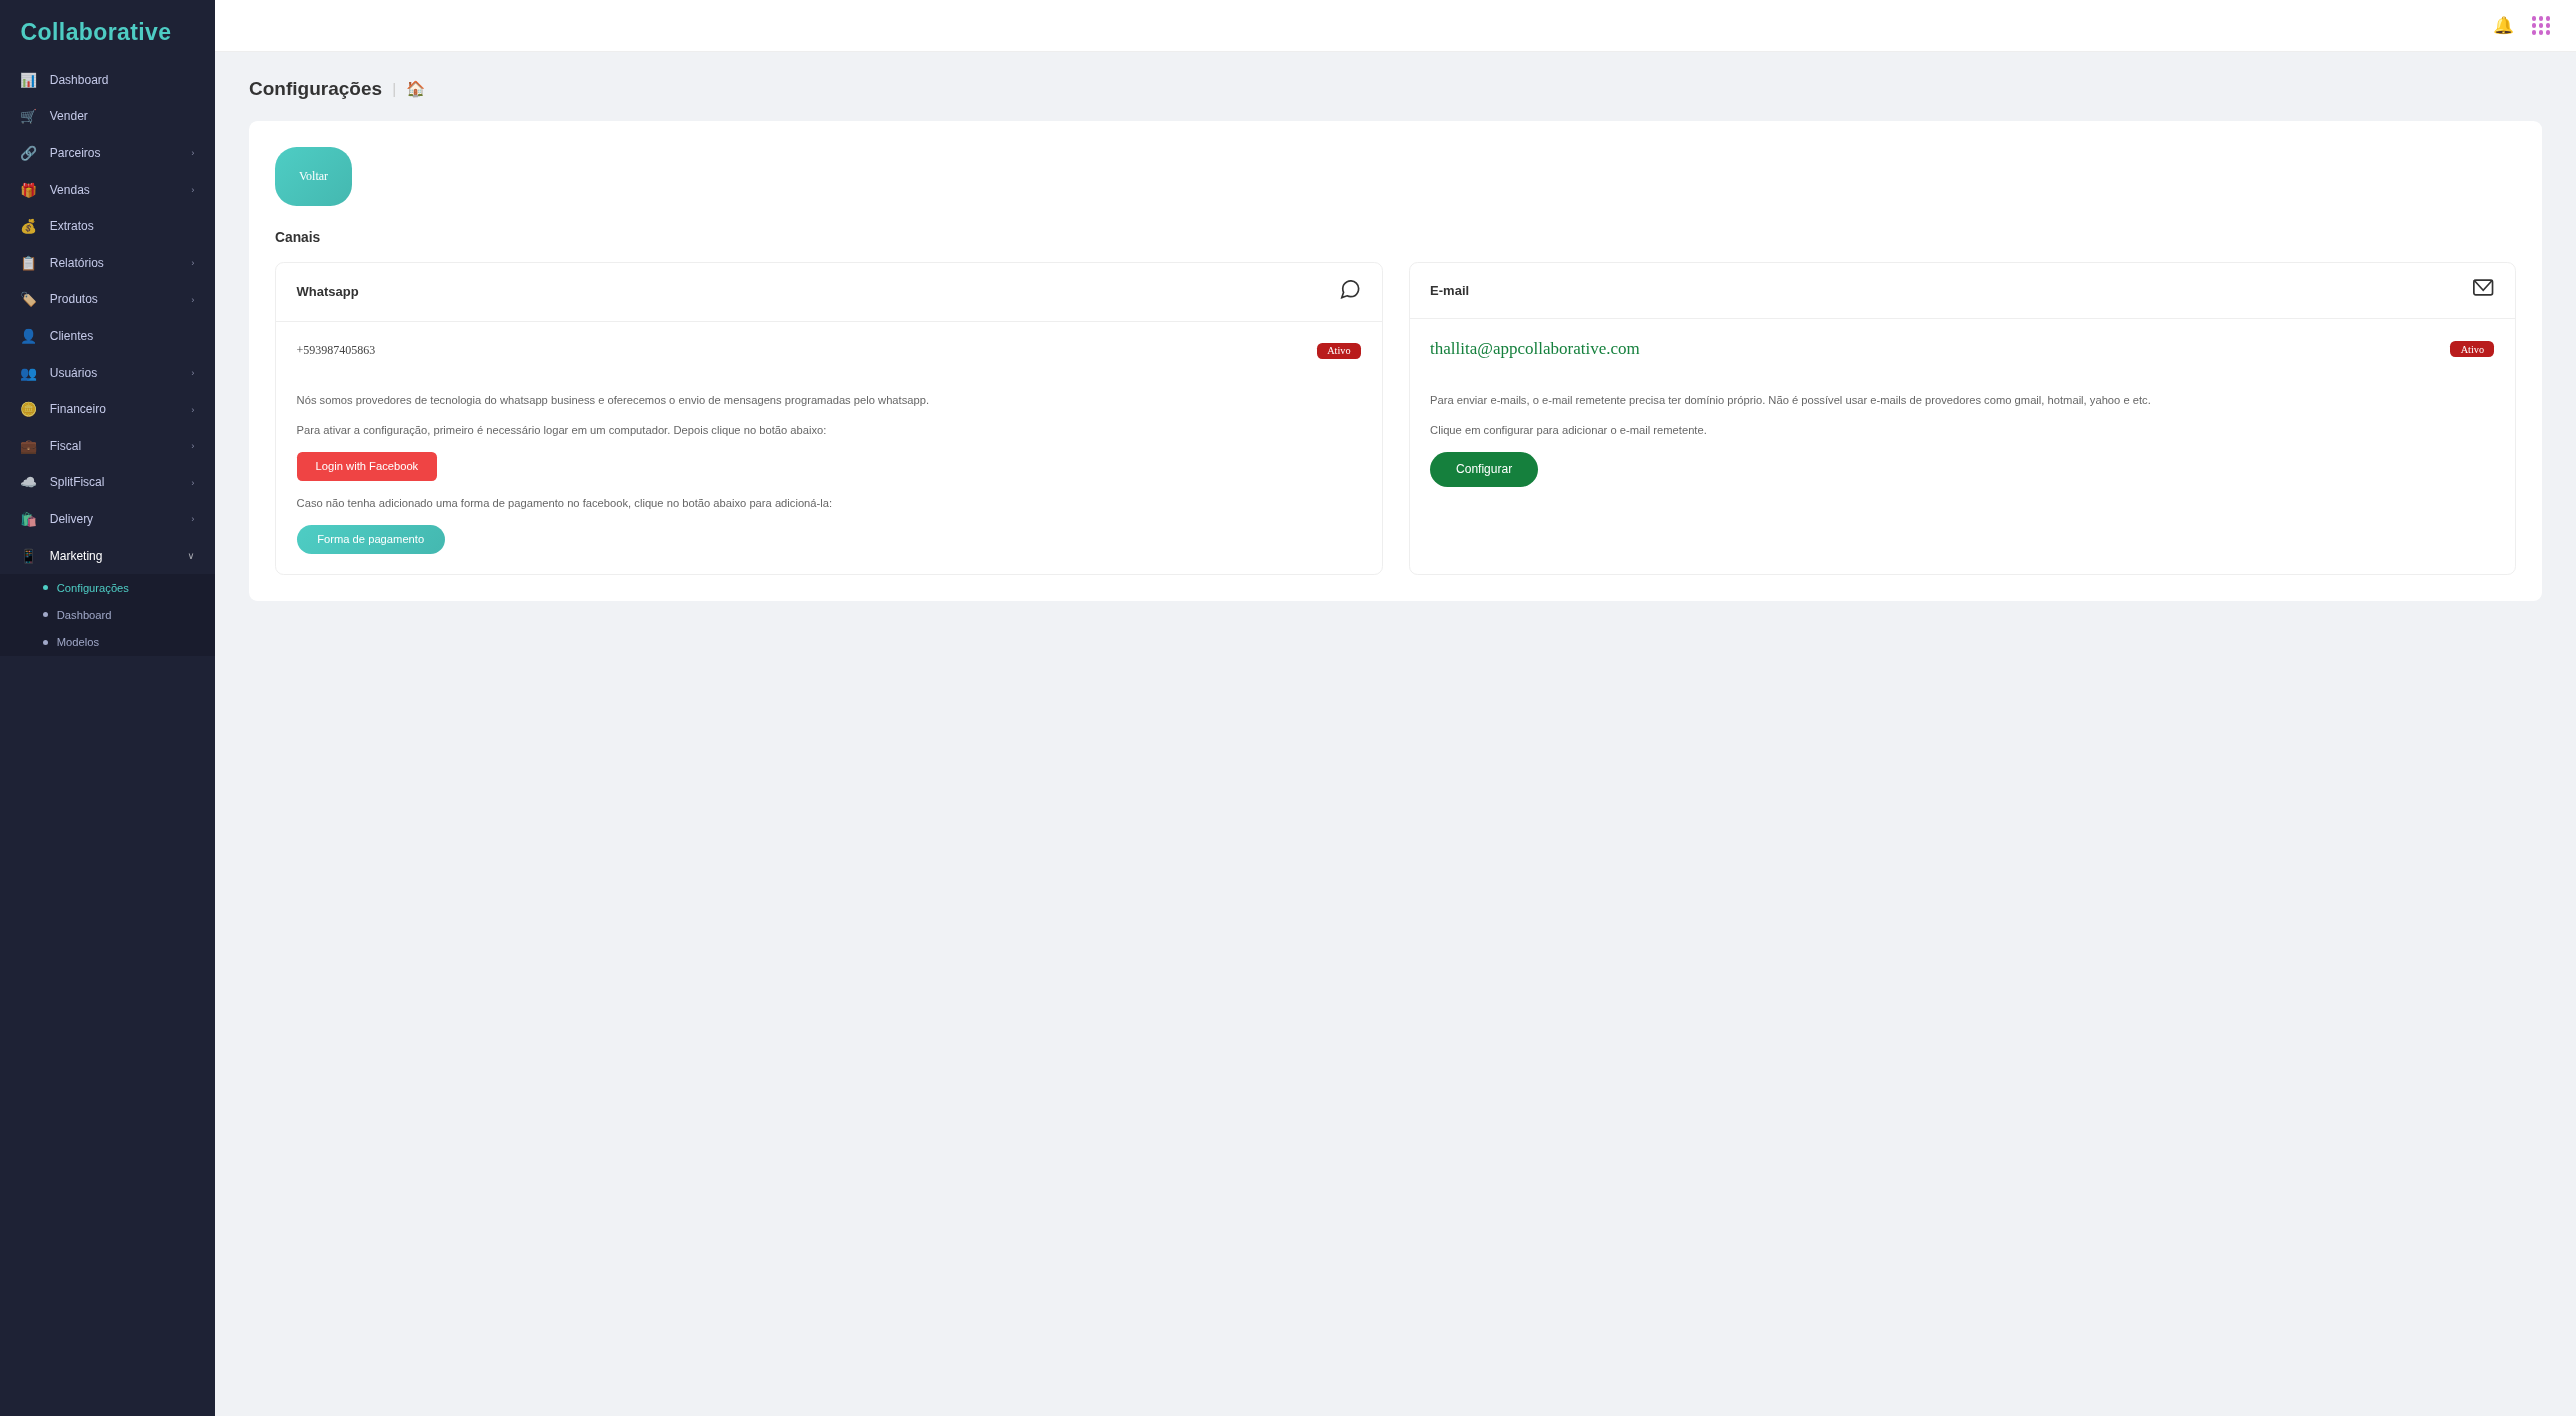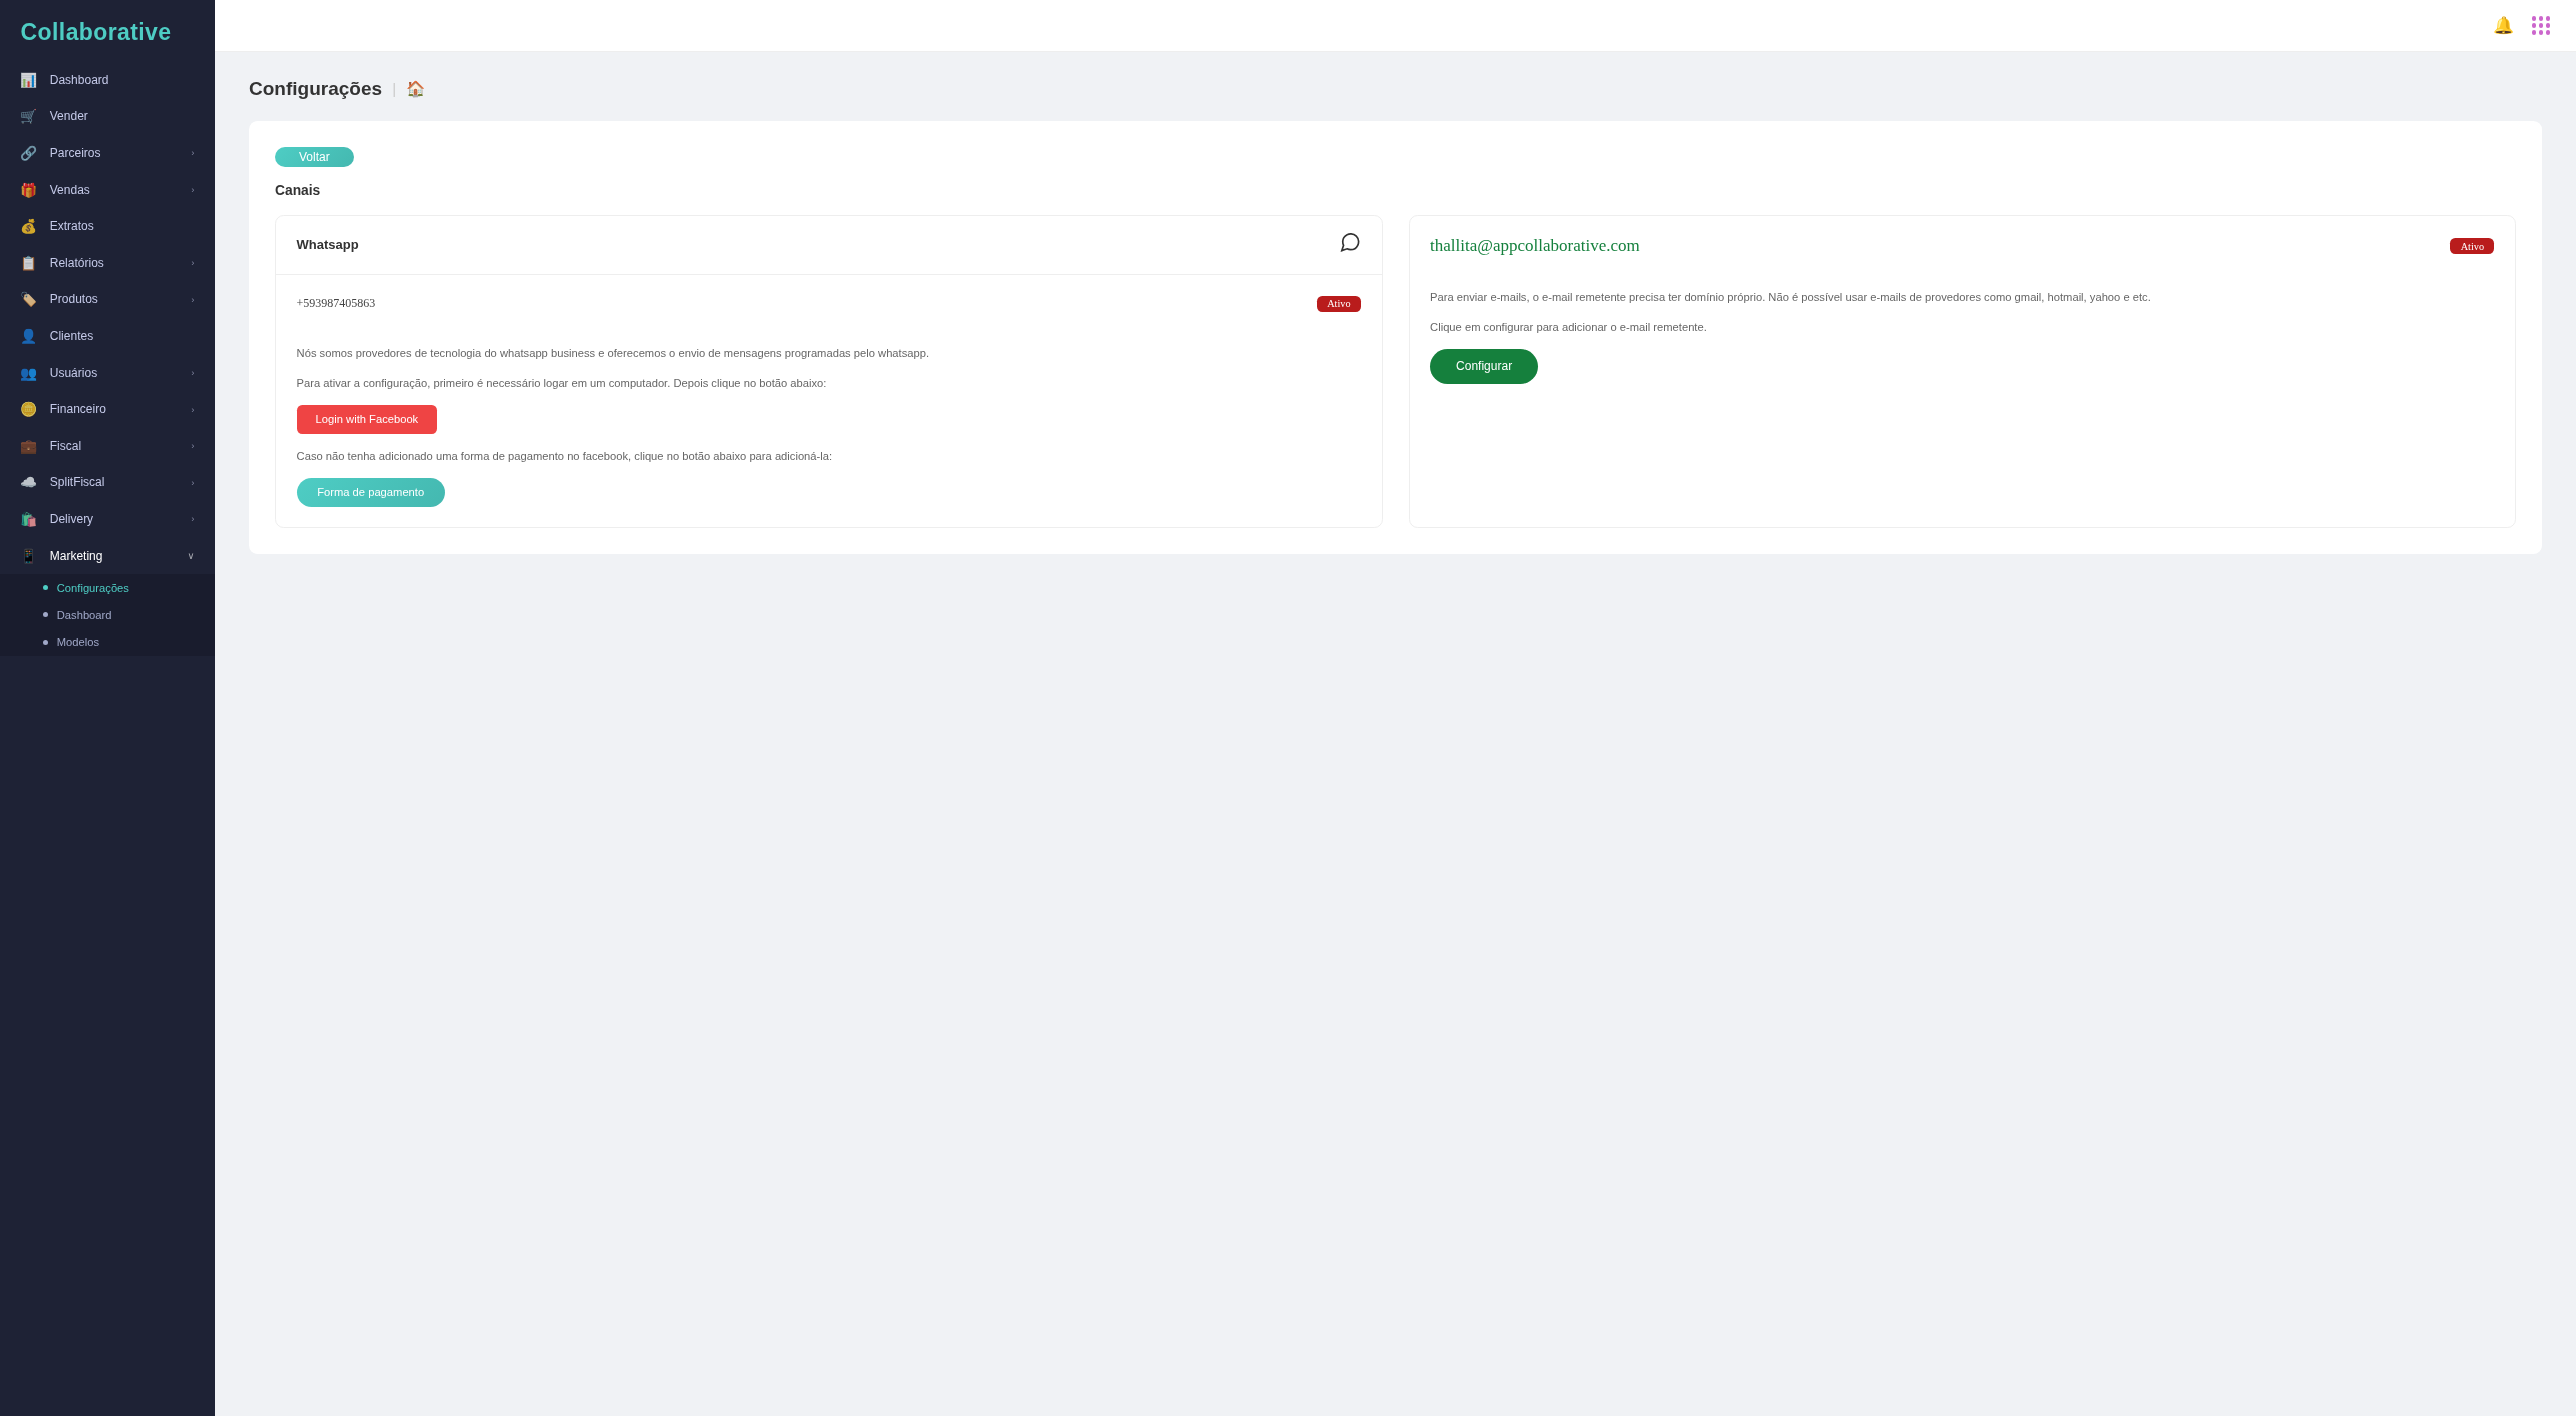--- a/index.html
+++ b/index.html
@@ -60,25 +60,26 @@
     .breadcrumb-home { color: #aaa; font-size: 15.5px; cursor: pointer; }
 
     
     .card-container { background: #fff; border-radius: 8.6px; padding: 26px; }
 
     .back-btn {
       background: linear-gradient(135deg, #4ecdc4, #44b8b0);
       color: #fff;
       border: none;
       border-radius: 21.5px;
-      padding: 3px 24px;
+      padding: 22px 24px;
       font-size: 12px;
       font-weight: 500;
       cursor: pointer;
-      margin-bottom: 16px;
+      margin-bottom: 24px;
+      font-family: Liberation Serif, serif;
     }
 
     .section-title { font-size: 13.8px; font-weight: 600; color: #333; margin-bottom: 17px; }
 
     .channels-grid { display: grid; grid-template-columns: 1fr 1fr; gap: 26px; }
 
     .channel-card {
       border: 0.9px solid #eee;
       border-radius: 8.6px;
       overflow: hidden;
@@ -309,20 +310,29 @@
               <button class="btn-facebook">Login with Facebook</button>
             </div>
             <p class="channel-desc">Caso não tenha adicionado uma forma de pagamento no facebook, clique no botão abaixo para adicioná-la:</p>
             <div>
               <button class="btn-payment">Forma de pagamento</button>
             </div>
           </div>
         </div>
 
         <div class="channel-card">
+          <div class="channel-card-header">
+            <span class="channel-card-header-title">E-mail</span>
+            <span class="channel-card-icon">
+              <svg width="22.4" height="19" viewBox="0 0 24 20" fill="none" stroke="#333" stroke-width="1.8">
+                <rect x="2" y="2" width="20" height="16" rx="2" ry="2"></rect>
+                <polyline points="2,2 12,13 22,2"></polyline>
+              </svg>
+            </span>
+          </div>
           <div class="channel-card-body">
             <div class="channel-info-row">
               <span class="channel-email-addr">thallita@appcollaborative.com</span>
               <span class="badge-ativo">Ativo</span>
             </div>
             <p class="channel-desc">Para enviar e-mails, o e-mail remetente precisa ter domínio próprio. Não é possível usar e-mails de provedores como gmail, hotmail, yahoo e etc.</p>
             <p class="channel-desc">Clique em configurar para adicionar o e-mail remetente.</p>
             <div>
               <button class="btn-configurar">Configurar</button>
             </div>

